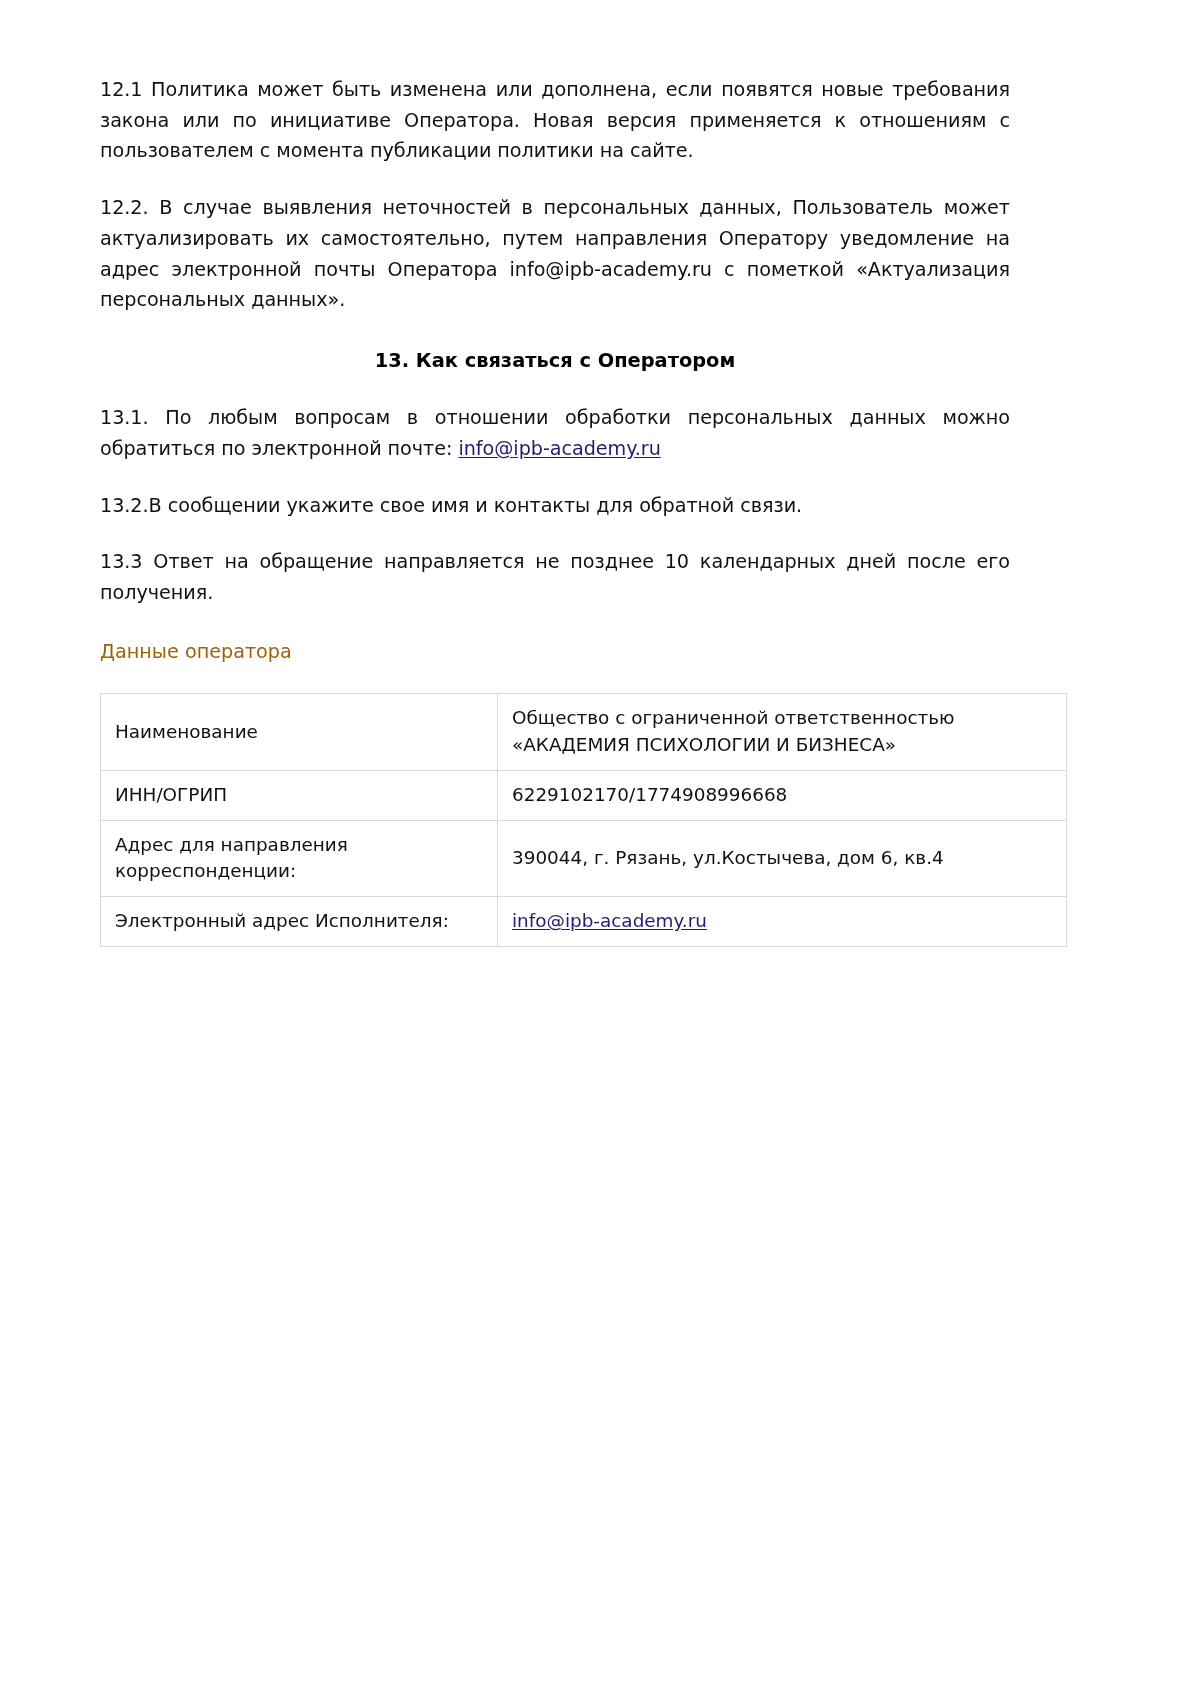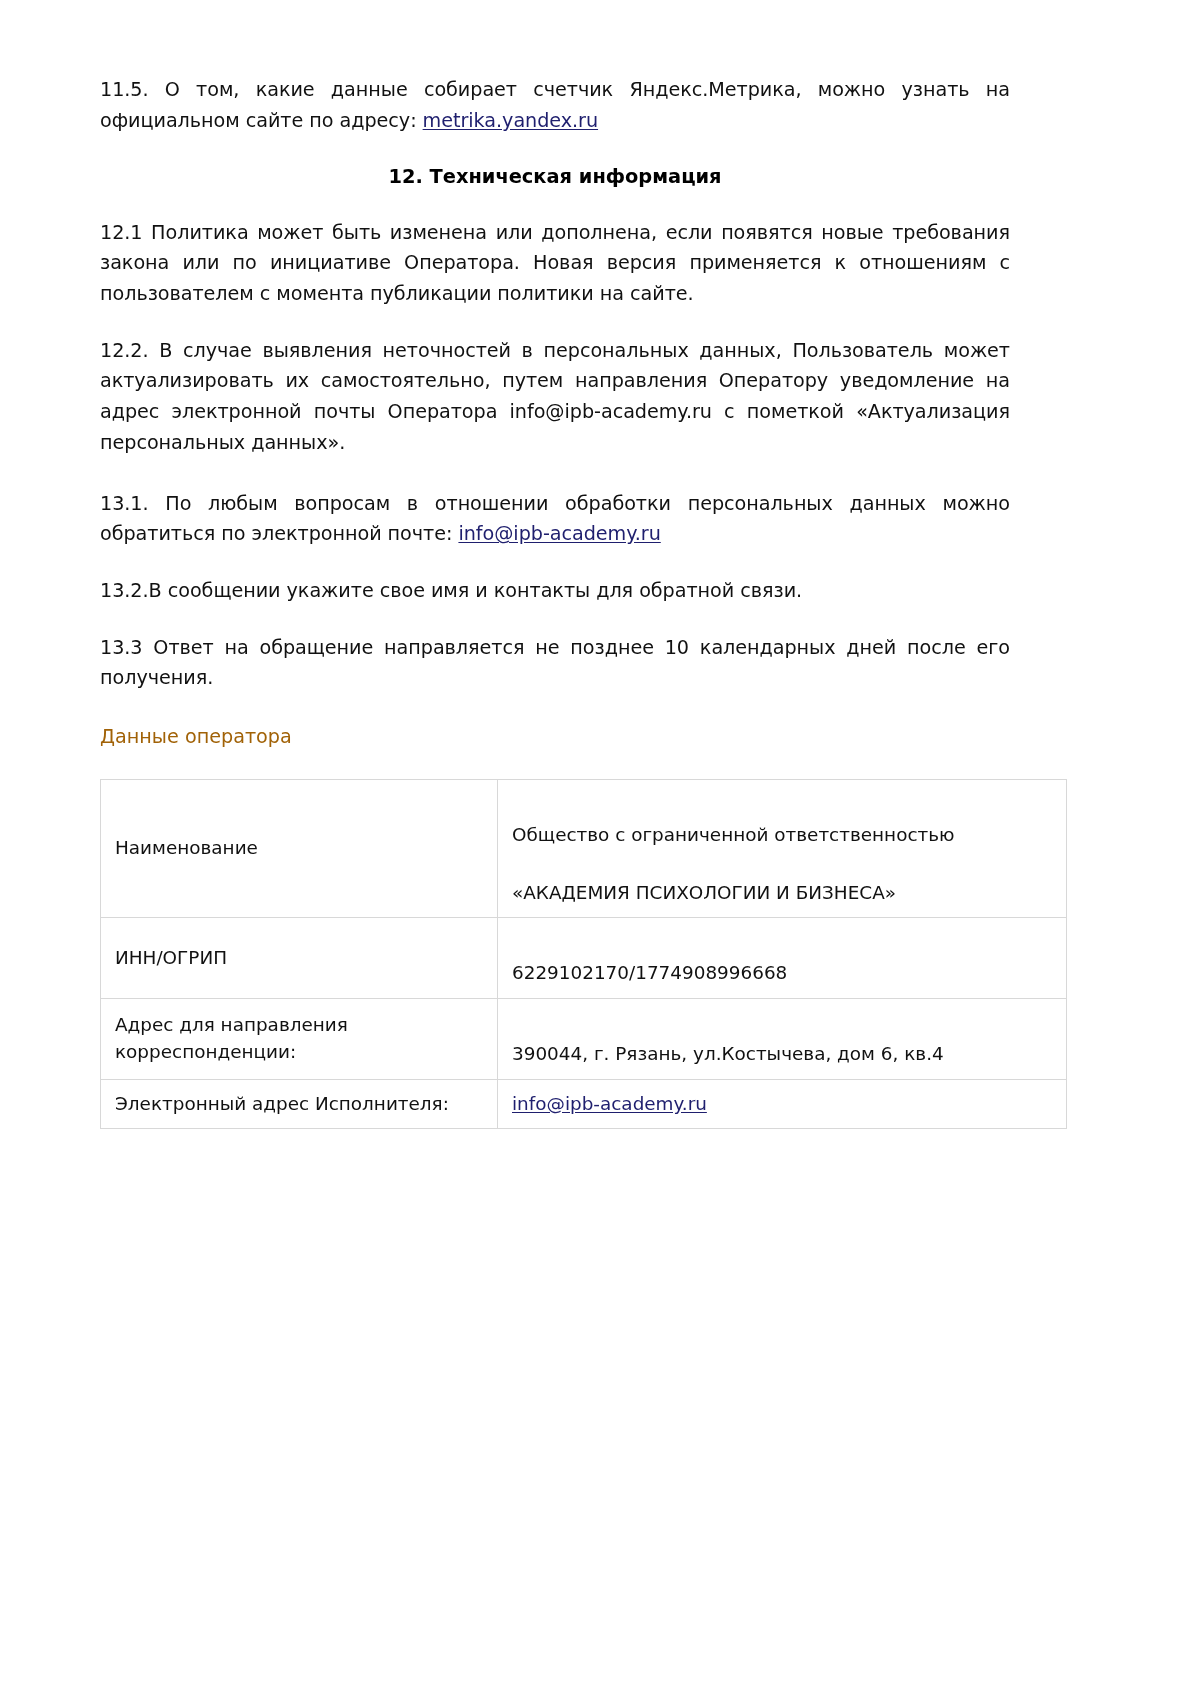--- a/index.html
+++ b/index.html
@@ -86,40 +86,38 @@
   }
   table.operator-table td.key {
     width: 368px;
     border-radius: 6px;
   }
   table.operator-table td.val {
     width: 540px;
   }
   td .val-line {
     display: block;
-    margin-top: 31px;
   }
   td .key-line {
     display: block;
   }
 </style>
 </head>
 <body>
 
 <div class="page">
   <div class="doc-body">
 
-    <p class="para"><span>11.5. О том, какие данные собирает счетчик Яндекс.Метрика, можно узнать на официальном сайте по адресу: </span><a class="doclink" href="#">metrika.yandex.ru</a></p>
 
-    <h2 class="section-heading">12. Техническая информация</h2>
 
     <p class="para">12.1 Политика может быть изменена или дополнена, если появятся новые требования закона или по инициативе Оператора. Новая версия применяется к отношениям с пользователем с момента публикации политики на сайте.</p>
 
     <p class="para loose">12.2. В случае выявления неточностей в персональных данных, Пользователь может актуализировать их самостоятельно, путем направления Оператору уведомление на адрес электронной почты Оператора info@ipb-academy.ru с пометкой «Актуализация персональных данных».</p>
 
+    <h2 class="section-heading second">13. Как связаться с Оператором</h2>
 
     <p class="para"><span>13.1. По любым вопросам в отношении обработки персональных данных можно обратиться по электронной почте: </span><a class="doclink" href="#">info@ipb-academy.ru</a></p>
 
     <p class="para no-justify">13.2.В сообщении укажите свое имя и контакты для обратной связи.</p>
 
     <p class="para">13.3 Ответ на обращение направляется не позднее 10 календарных дней после его получения.</p>
 
     <p class="op-label">Данные оператора</p>
 
     <table class="operator-table">

